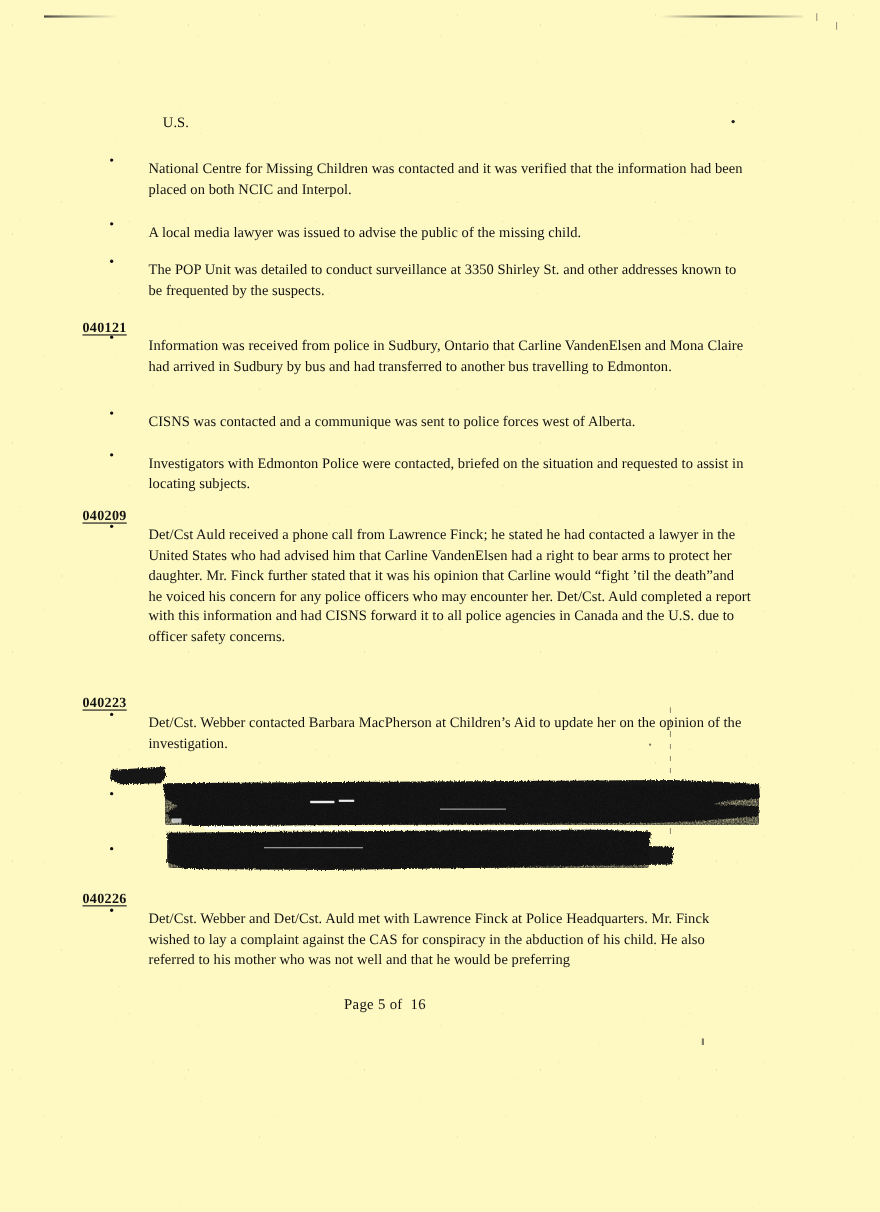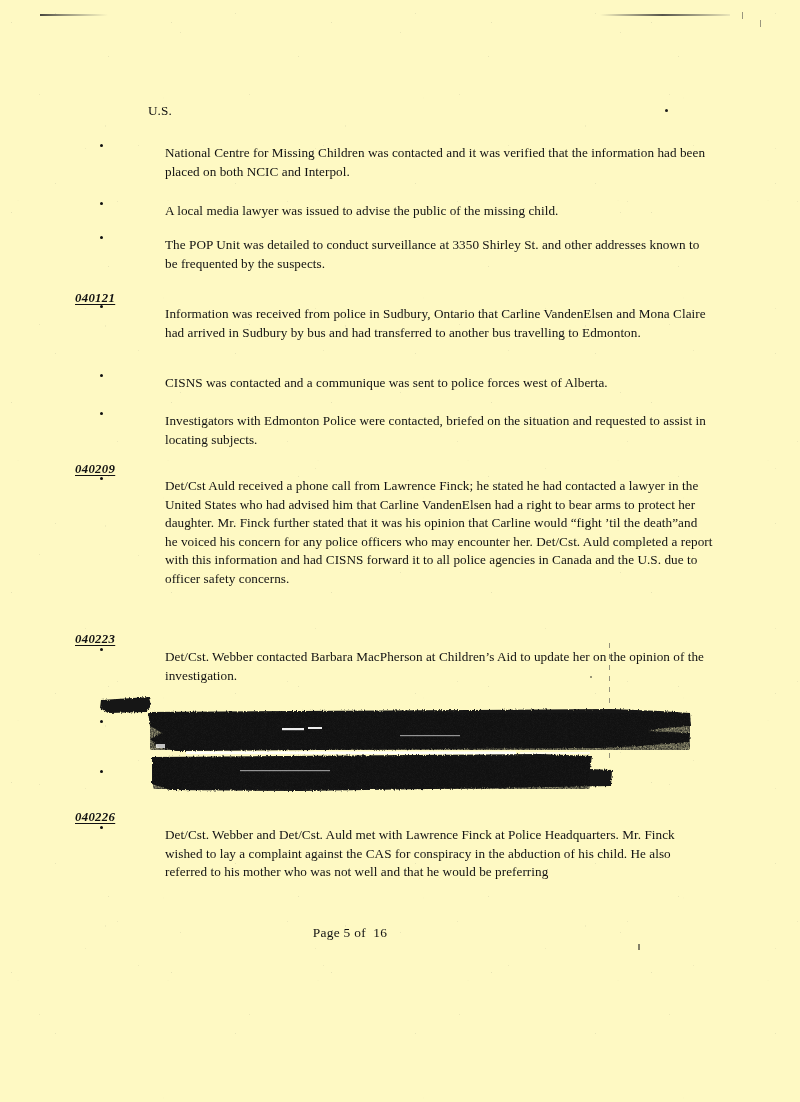--- a/index.html
+++ b/index.html
@@ -95,21 +95,20 @@
     position: absolute;
     left: 148px;
     font-size: 13.2px;
     line-height: 18.6px;
     letter-spacing: .1px;
   }
 
   .date-head {
     position: absolute;
     left: 75px;
-    font-style: italic;
     font-weight: 700;
     font-size: 12.8px;
     letter-spacing: .3px;
     text-decoration: underline;
     text-underline-offset: 2px;
   }
 
   .bullet-row {
     position: absolute;
     left: 0;
@@ -118,21 +117,21 @@
   .bullet-dot {
     position: absolute;
     left: 100px;
     width: 3px;
     height: 3px;
     background: #101010;
     border-radius: 50%;
   }
   .bullet-text {
     position: absolute;
-    left: 165px;
+    left: 135px;
     width: 548px;
     font-size: 13.2px;
     line-height: 18.6px;
     letter-spacing: .05px;
     text-align: left;
   }
 
   
   .redaction-layer {
     position: absolute;
@@ -145,21 +144,20 @@
   
   .page-footer {
     position: absolute;
     left: 0;
     top: 905px;
     width: 700px;
     text-align: center;
     font-size: 13.4px;
     letter-spacing: .3px;
     white-space: pre;
-    margin-top: 20px;
   }
 
   .speck {
     position: absolute;
     background: #1d1d1d;
     pointer-events: none;
   }
 </style>
 </head>
 <body>

